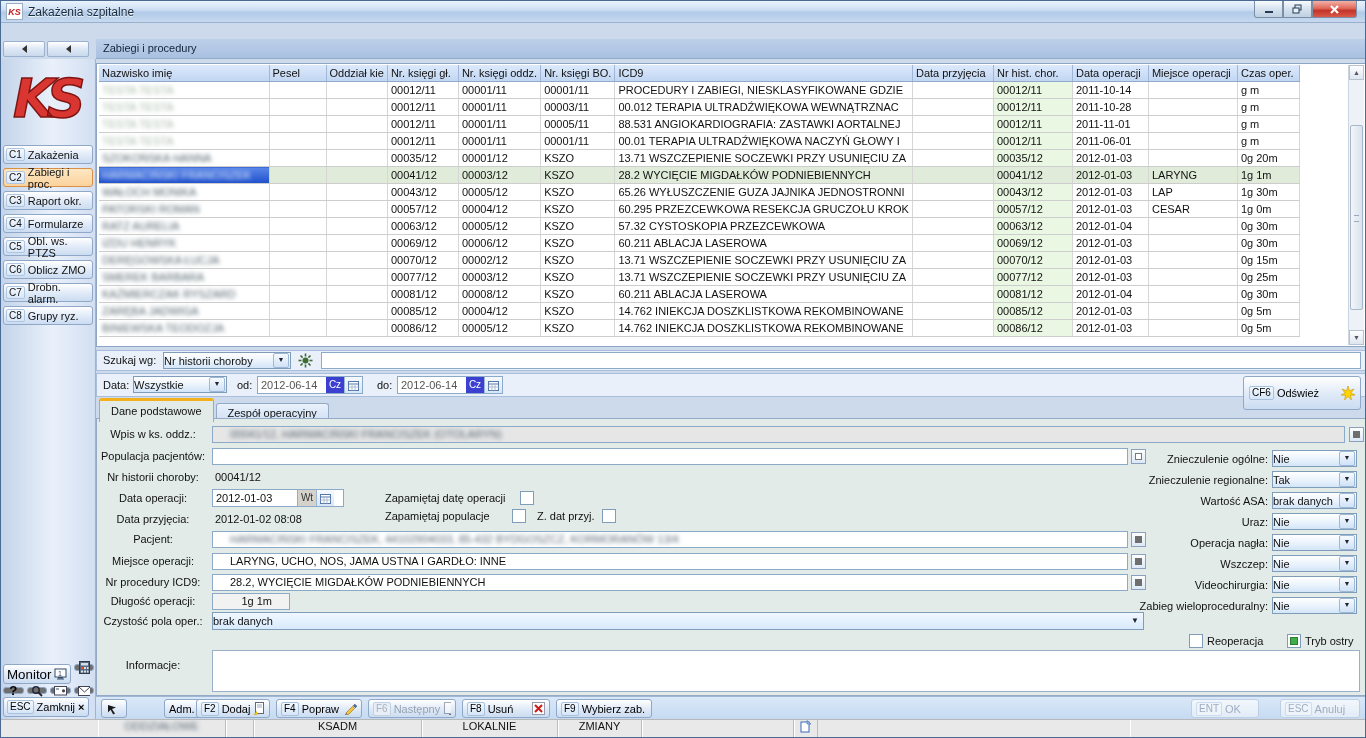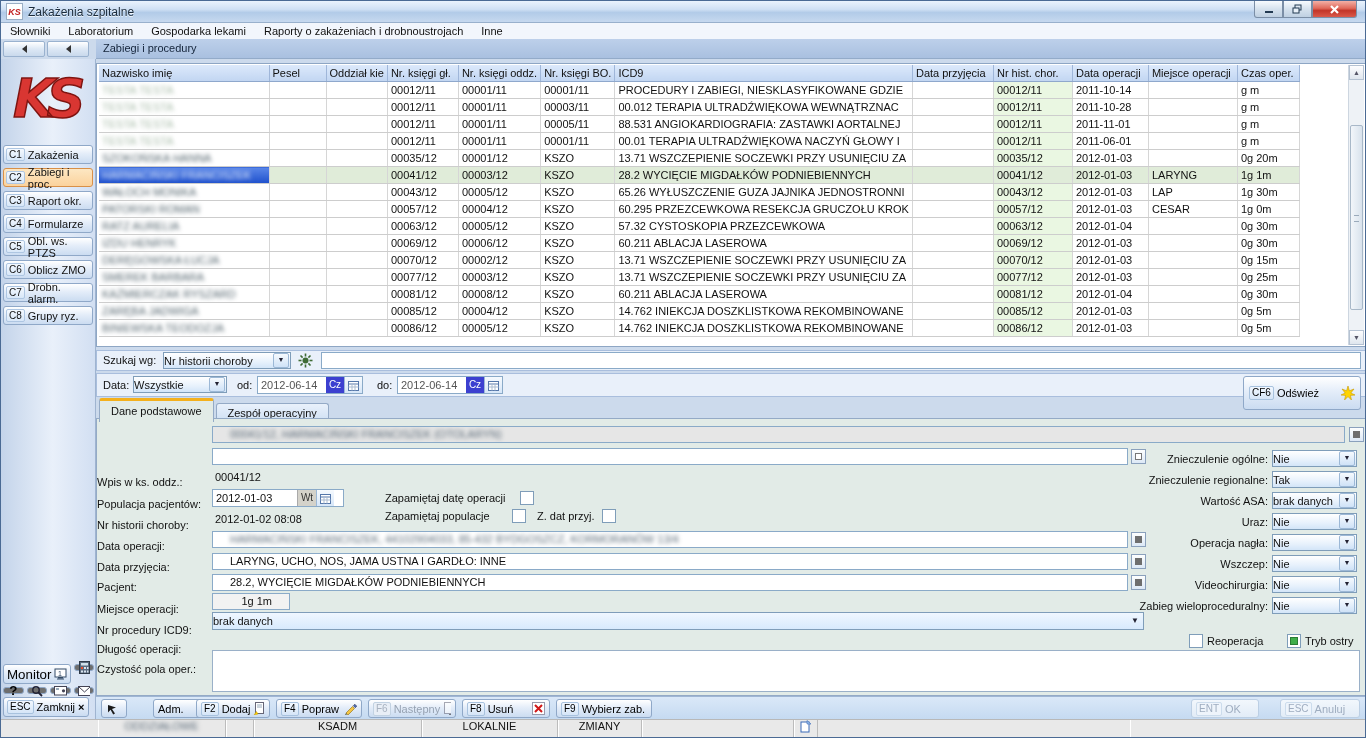--- a/index.html
+++ b/index.html
@@ -95,21 +95,21 @@
   .btn{display:inline-flex;align-items:center;gap:3px;border:1px solid #8fa8c8;border-radius:3px;
     background:linear-gradient(#ffffff,#e4edf9 45%,#cbdcf1);padding:16px 5px;height:19px;box-sizing:border-box;
     font-family:inherit;font-size:11px;}
   
   .detail-tabs{position:absolute;left:2px;top:339px;width:1268px;height:20px;}
   .dtab{position:relative;display:inline-block;height:19px;line-height:18px;padding:0 11px;border:1px solid #94aac6;
     border-bottom:none;background:linear-gradient(#e9f1fb,#ccdef3);border-radius:3px 3px 0 0;margin:1px 1px 0 1px;top:1px;}
   .dtab.active{background:#e2ebe7;border-top:3px solid #f4b01c;top:-1px;height:21px;line-height:20px;z-index:3;}
   .form{position:absolute;left:0;top:359px;width:1270px;height:278px;background:#e2ebe7;
     border:1px solid #94aac6;box-sizing:border-box;}
-  .flabel{position:absolute;left:0;width:112px;text-align:left;line-height:17px;white-space:nowrap;margin-top:48px;}
+  .flabel{position:absolute;left:0;width:112px;text-align:center;line-height:17px;white-space:nowrap;}
   .finput{position:absolute;height:17px;border:1px solid #8aaac8;background:#fff;padding:0 17px;box-sizing:border-box;
     line-height:15px;overflow:hidden;white-space:nowrap;}
   .finput.gray{background:#e6e6e6;}
   .sqbtn{position:absolute;width:15px;height:15px;border:1px solid #8aa0bc;box-sizing:border-box;
     background:linear-gradient(#fdfefe,#dce8f6);display:flex;align-items:center;justify-content:center;}
   .sq{width:7px;height:7px;background:#6e6e6e;}
   .sq.outline{background:#fff;border:1px solid #777;box-sizing:border-box;}
   .cb{position:absolute;width:12px;height:12px;border:1px solid #7f9db9;background:#fff;box-sizing:content-box;}
   .cb.checked::after{content:"";position:absolute;left:2px;top:2px;width:8px;height:8px;background:#3fae49;
     border:1px solid #2b7c34;box-sizing:border-box;}
@@ -158,27 +158,20 @@
           </svg>
       </div>
       <div class="wbtn close">
         <svg width="11" height="11">
             <path d="M2,2 L9,9 M9,2 L2,9" stroke="#fff" stroke-width="2.2"></path>
           </svg>
       </div>
     </div>
   </div>
 
-  <div class="menubar" id="menubar">
-      <div class="menu-item">Słowniki</div>
-      <div class="menu-item">Laboratorium</div>
-      <div class="menu-item">Gospodarka lekami</div>
-      <div class="menu-item">Raporty o zakażeniach i drobnoustrojach</div>
-      <div class="menu-item">Inne</div>
-    </div>
 
   <div class="tabstrip">
     <button class="navb n1">
       <svg width="9" height="10">
           <polygon points="7,1 2,5 7,9" fill="#333"></polygon>
         </svg>
     </button>
     <button class="navb n2">
       <svg width="9" height="10">
           <polygon points="7,1 2,5 7,9" fill="#333"></polygon>
@@ -741,21 +734,21 @@
         </div>
     </div>
   </div>
 
   <div class="toolbar">
     <button class="tbtn" style="left:5px;width:26px">
       <svg width="12" height="12">
           <polygon points="2,2 10,4.5 6,6 9,10.5 7.2,11.5 4.6,6.8 2,9.5" fill="#1a1a1a"></polygon>
         </svg>
     </button>
-    <button class="tbtn" style="left:57px;width:58px">
+    <button class="tbtn" style="left:68px;width:58px">
         <span>Adm.</span>
       </button>
     <button class="tbtn" style="left:100px;width:74px">
       <span class="kchip">F2</span>
       <span>Dodaj</span>
       <svg class="icon-right" width="13" height="13">
           <rect x="2.5" y="0.5" width="8" height="11" fill="#fff" stroke="#667"></rect>
           <line x1="4" y1="3" x2="9" y2="3" stroke="#9ab"></line>
           <line x1="4" y1="5" x2="9" y2="5" stroke="#9ab"></line>
           <polygon points="1,13 3.5,9.5 5,12" fill="#ffd400" stroke="#c89800" stroke-width="0.5"></polygon>

